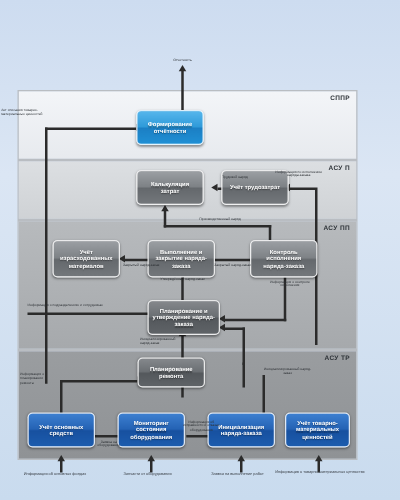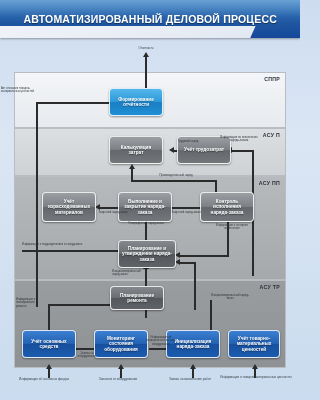--- a/index.html
+++ b/index.html
@@ -104,24 +104,20 @@
   .botcap{
     position:absolute;font-size:3.1px;color:#3b4148;text-align:center;
     line-height:1.2;z-index:6;
   }
 </style>
 </head>
 <body>
 
 <div id="root">
 
-  <div class="titlebar">
-    <div class="title-sheen"></div>
-    <h1>АВТОМАТИЗИРОВАННЫЙ ДЕЛОВОЙ ПРОЦЕСС</h1>
-  </div>
 
   <div class="frame">
 
     <div class="band b1">
       <div class="band-label">СППР</div>
     </div>
     <div class="band b2">
       <div class="band-label">АСУ П</div>
     </div>
     <div class="band b3">

